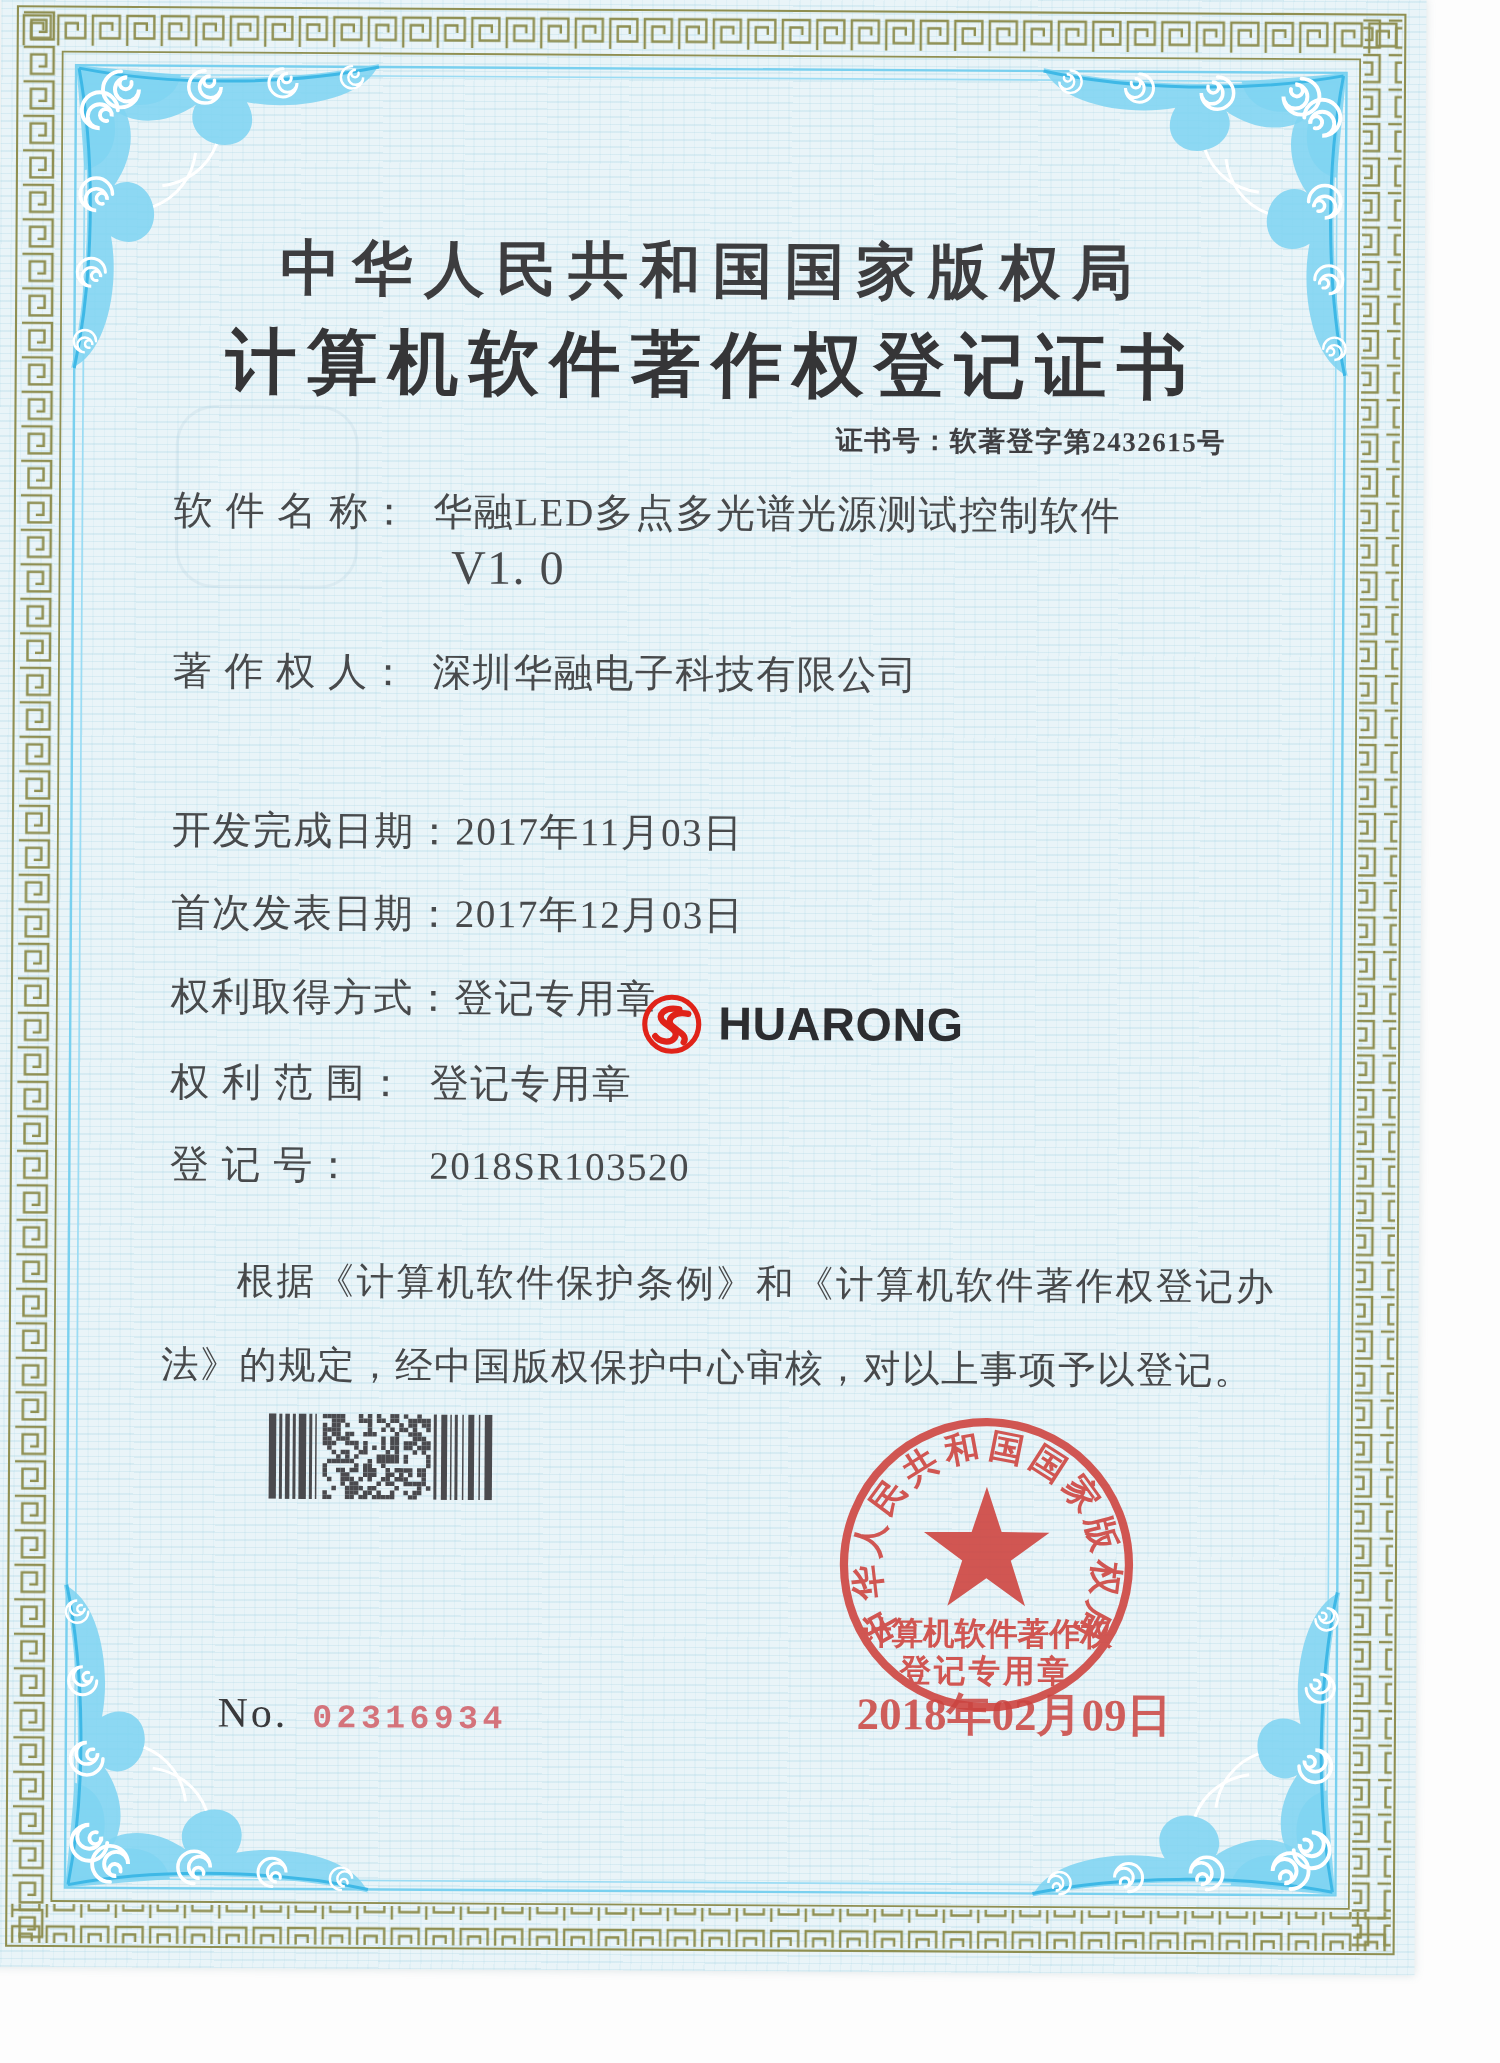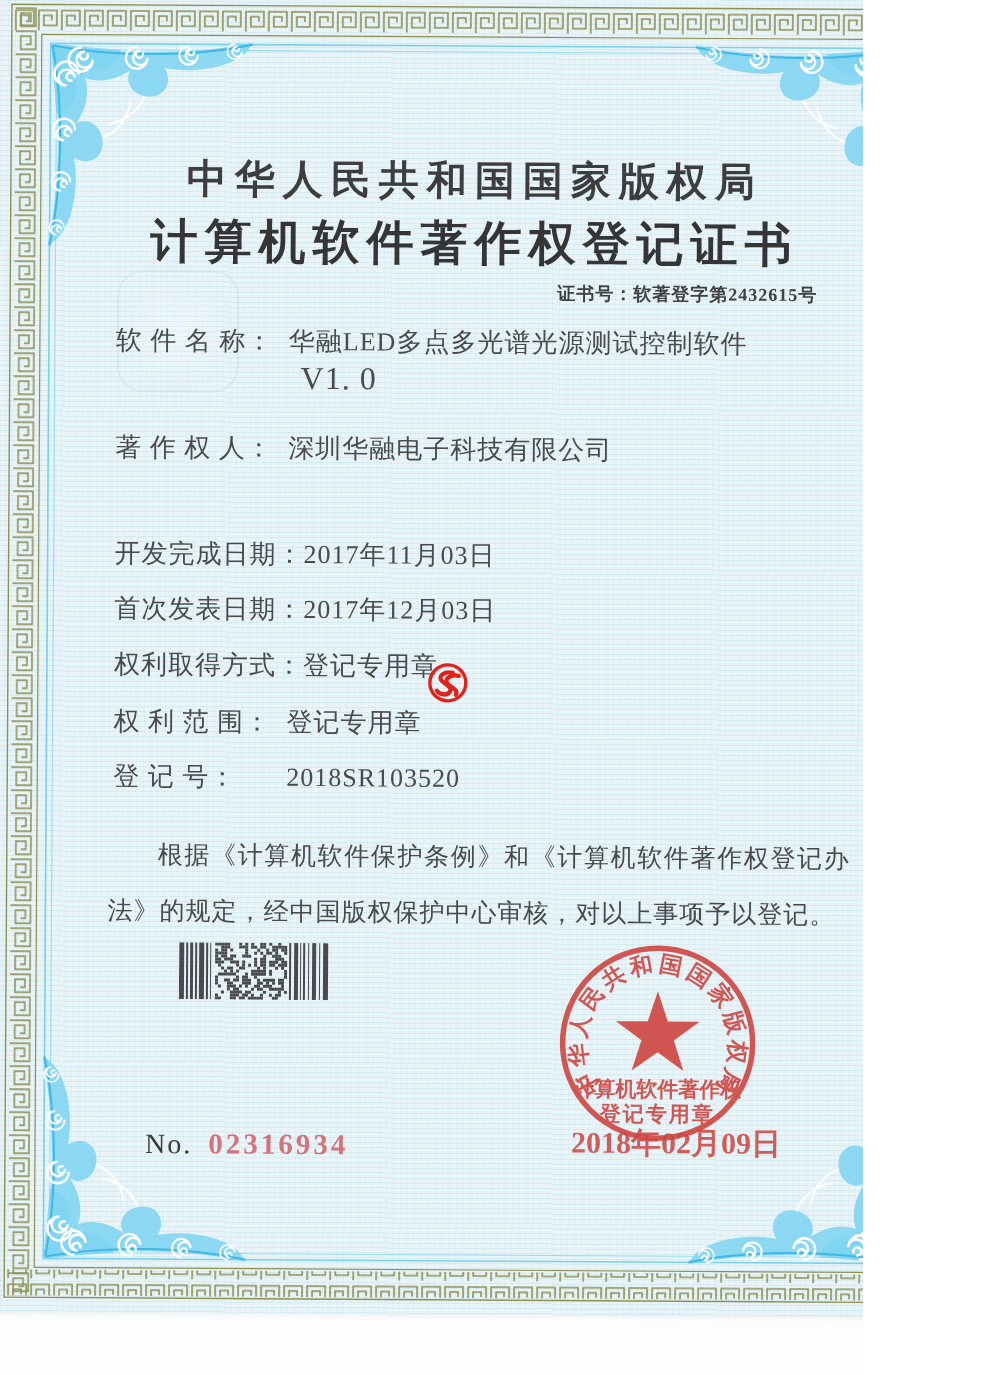--- a/index.html
+++ b/index.html
@@ -1,20 +1,20 @@
 <!DOCTYPE html>
 <html><head>
 <meta charset="utf-8">
 <style>
   html,body{margin:0;padding:0;}
   body{
     width:1000px;height:1375px;background:#ffffff;overflow:hidden;
     font-family:"Liberation Serif","DejaVu Serif",serif;
   }
-  .stage{position:relative;width:863px;height:1375px;background:#fdfdfd;overflow:hidden;}
+  .stage{position:relative;width:1000px;height:1375px;background:#fdfdfd;overflow:hidden;}
   .page{
     position:absolute;left:-3px;top:-4px;width:950px;height:1318px;
     background-color:#e9f4f8;
     background-image:
       repeating-linear-gradient(0deg, rgba(140,200,220,0.20) 0 1px, rgba(140,200,220,0) 1px 5px),
       repeating-linear-gradient(90deg, rgba(140,200,220,0.10) 0 1px, rgba(140,200,220,0) 1px 7px);
     transform:rotate(0.35deg);
     transform-origin:50% 50%;
     box-shadow:0 0 6px rgba(120,150,160,0.25);
   }
@@ -48,22 +48,22 @@
   }
   .barcode{position:absolute;left:184px;top:948px;}
   .seal{position:absolute;left:550px;top:933px;}
   .seal-date{
     position:absolute;left:577px;top:1126px;width:220px;
     font-size:30px;font-weight:bold;color:#cb4440;letter-spacing:0px;opacity:0.85;
   }
   .serial{position:absolute;left:151px;top:1133px;font-size:28px;color:#3a3a3c;}
   .serial .sn-label{letter-spacing:2px;text-align:center;}
   .serial .sn-value{
-    font-family:Liberation Serif, serif;
-    color:#d4737b;font-size:29px;letter-spacing:3px;margin-left:16px;font-weight:600;
+    font-family:Liberation Mono, monospace;
+    color:#d4737b;font-size:22px;letter-spacing:3px;margin-left:16px;font-weight:600;
   }
   .ghost-wm{
     position:absolute;left:118px;top:276px;width:118px;height:118px;
     border:2px solid rgba(175,205,220,0.45);border-radius:26px;opacity:0.5;
     background:radial-gradient(circle at 50% 50%, rgba(255,255,255,0.5), rgba(255,255,255,0) 70%);
   }
 </style>
 </head>
 <body>
 
@@ -149,20 +149,21 @@
     </div>
 
     <div class="statement">根据《计算机软件保护条例》和《计算机软件著作权登记办法》的规定，经中国版权保护中心审核，对以上事项予以登记。</div>
 
     <div class="logo">
       <svg width="46" height="46" viewBox="0 0 46 46">
         <circle cx="23" cy="23" r="18" fill="none" stroke="#e02319" stroke-width="3.4"></circle>
         <path d="M28,13 C18,11 13,17 17,21 C21,25 28,27 25,32 C22,36 15,35 12,31" fill="none" stroke="#e02319" stroke-width="4.2" stroke-linecap="round"></path>
         <path d="M34,16 C24,14 19,20 23,24 C27,28 34,30 31,35" fill="none" stroke="#e02319" stroke-width="4.2" stroke-linecap="round"></path>
       </svg>
+      <span class="logo-text">HUARONG</span>
     </div>
 
     <svg class="barcode" id="barcode" width="150" height="57" viewBox="0 0 150 57">
         <rect x="0" y="0" w="5" width="5" height="57" fill="#4a4a4e"></rect>
         <rect x="7" y="0" w="2" width="2" height="57" fill="#4a4a4e"></rect>
         <rect x="11" y="0" w="3" width="3" height="57" fill="#4a4a4e"></rect>
         <rect x="16" y="0" w="2" width="2" height="57" fill="#4a4a4e"></rect>
         <rect x="20" y="0" w="5" width="5" height="57" fill="#4a4a4e"></rect>
         <rect x="27" y="0" w="2" width="2" height="57" fill="#4a4a4e"></rect>
         <rect x="31" y="0" w="1" width="1" height="57" fill="#4a4a4e"></rect>

